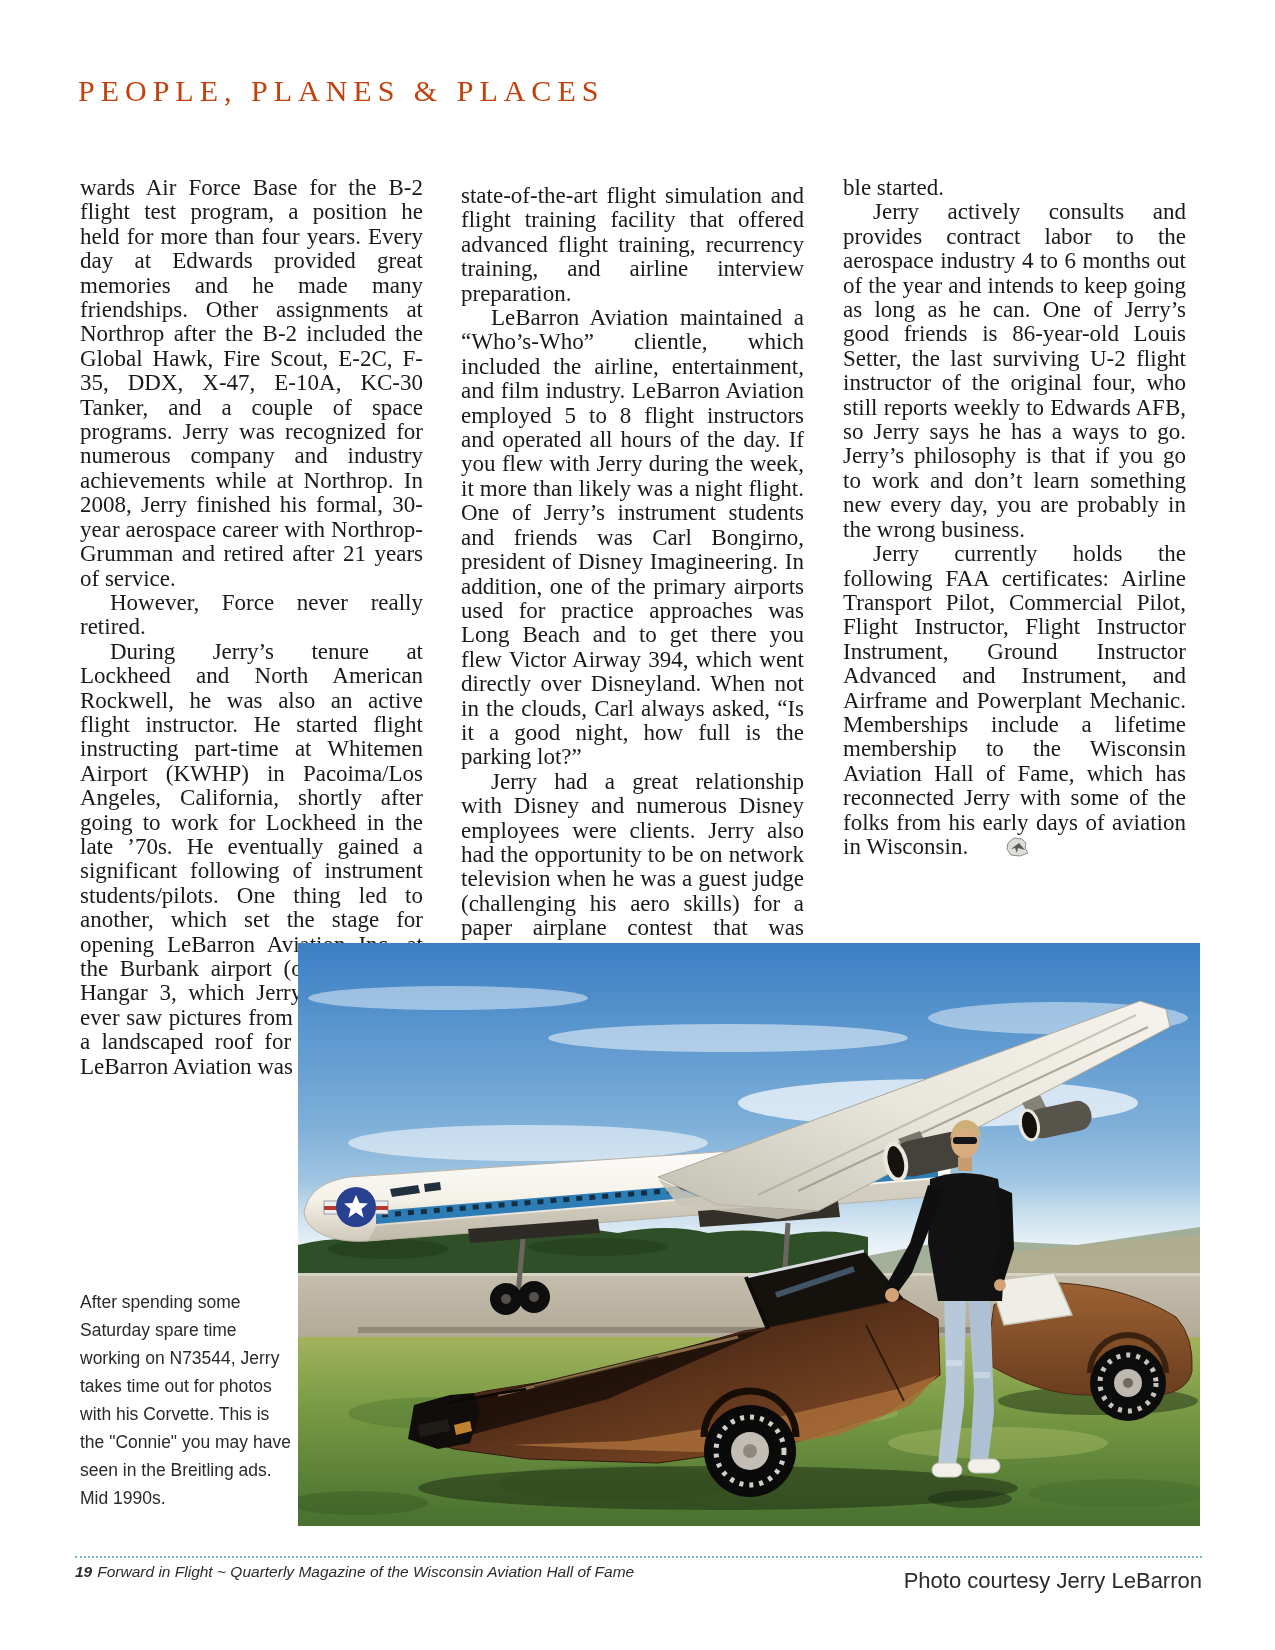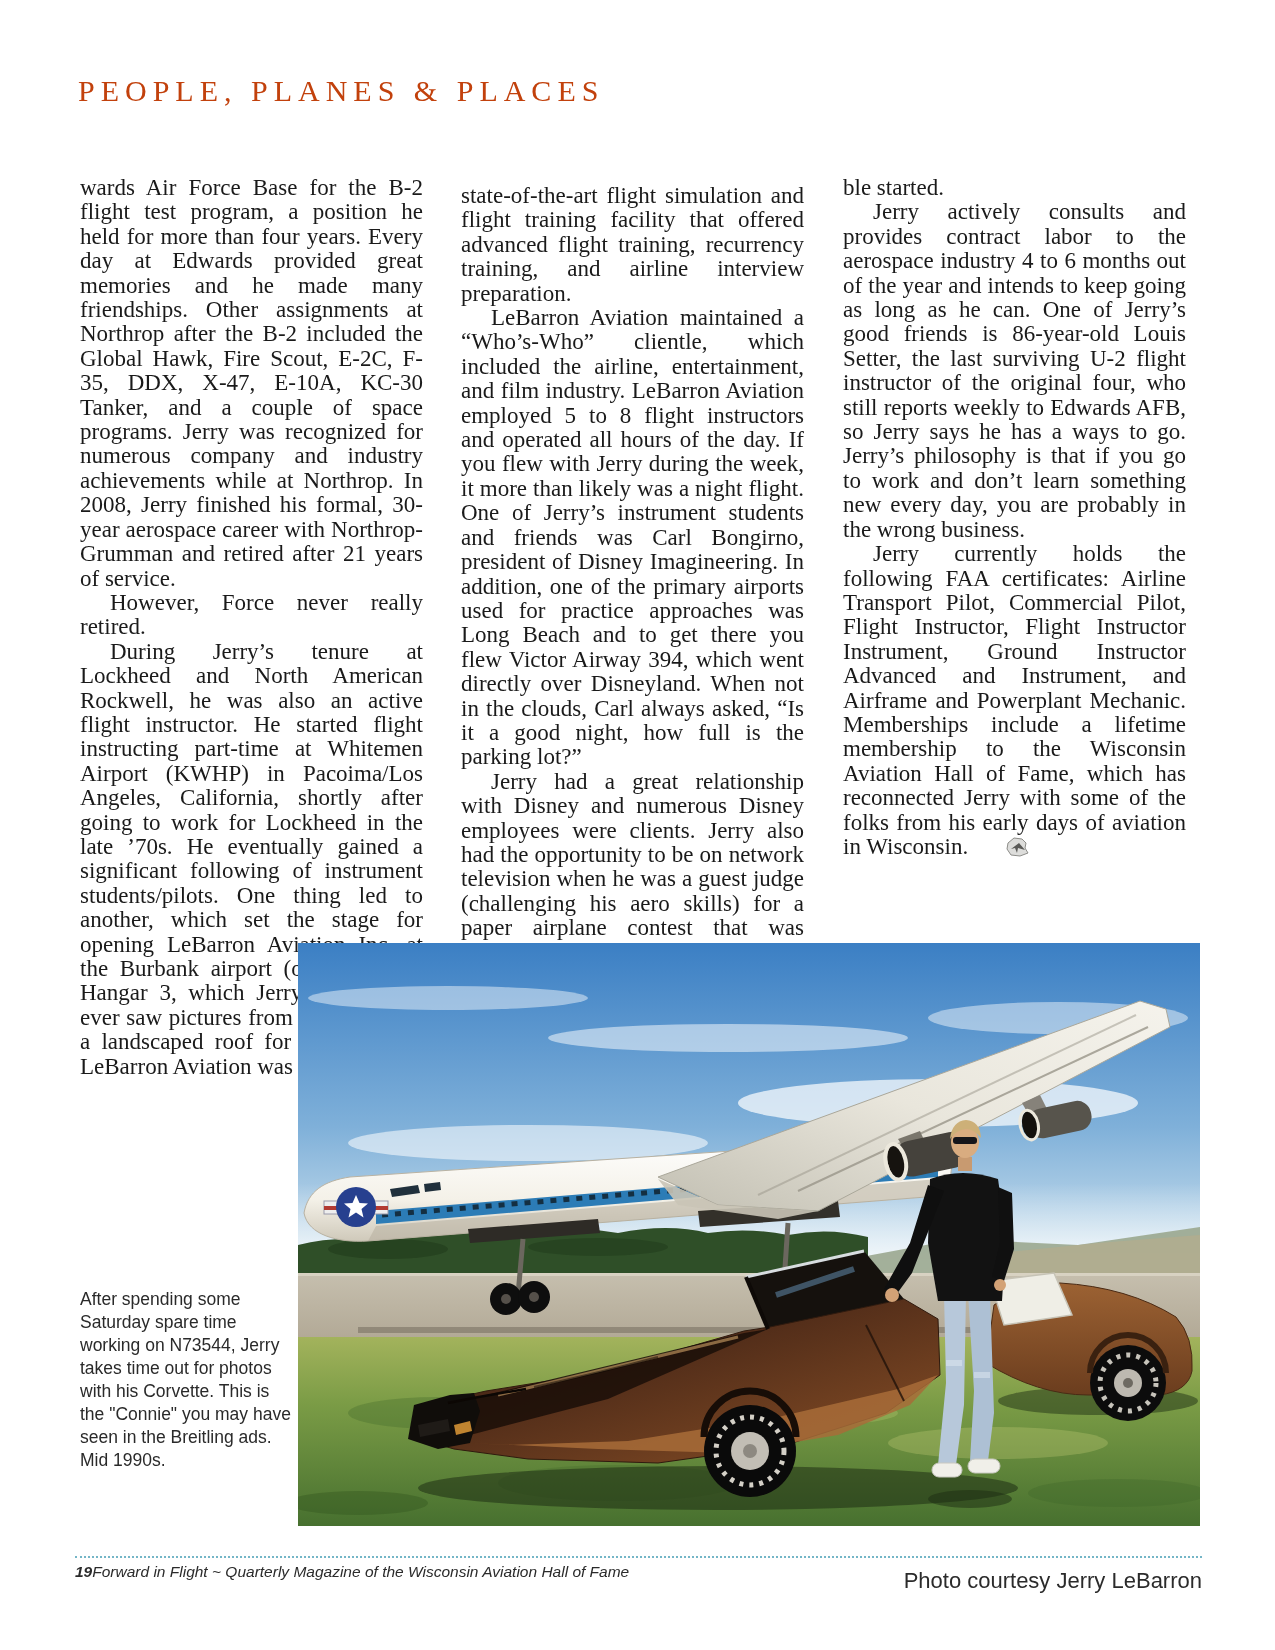--- a/index.html
+++ b/index.html
@@ -7,29 +7,29 @@
         font-family:"Liberation Serif", serif;color:#1a1a1a;}
   .header{position:absolute;left:78px;top:74px;font-size:30px;letter-spacing:6px;
           color:#c2410c;font-weight:400;white-space:nowrap;}
   .col{position:absolute;top:176px;width:343px;text-align:justify;
        font-size:23px;line-height:24.4px;hyphens:auto;-webkit-hyphens:auto;}
   .col1{left:80px;} .col2{left:461px;margin-top:8px;} .col3{left:843px;}
   .body-p{margin:0;text-indent:30px;}
   .body-p.cont{text-indent:0;}
   .endmark{display:inline-block;margin-left:7px;vertical-align:-4px;}
   .caption{position:absolute;left:80px;top:1288px;width:214px;
-           font-family:"Liberation Sans", sans-serif;font-size:17.5px;line-height:23px;
+           font-family:"Liberation Sans", sans-serif;font-size:17.5px;line-height:28px;
            color:#2a2a2a;text-align:left;}
   .photo{position:absolute;left:298px;top:943px;width:902px;height:583px;}
   .photo svg{display:block;}
   .footer-rule{position:absolute;left:75px;top:1556px;width:1127px;height:0;
                border-top:2px dotted #74b6c7;}
   .footer-left{position:absolute;left:75px;top:1563px;font-family:"Liberation Sans", sans-serif;
                font-style:italic;font-size:15.5px;color:#2b2b2b;white-space:nowrap;}
-  .footer-left .pg{font-weight:bold;}
+  .footer-left .pg{font-weight:bold;margin-right:5px;}
   .footer-right{position:absolute;left:75px;top:1568px;width:1127px;text-align:right;
                 font-family:"Liberation Sans", sans-serif;font-size:22px;color:#2b2b2b;}
 </style>
 </head>
 <body>
 
 <div class="page">
 
   <div class="header">PEOPLE, PLANES &amp; PLACES</div>
 

